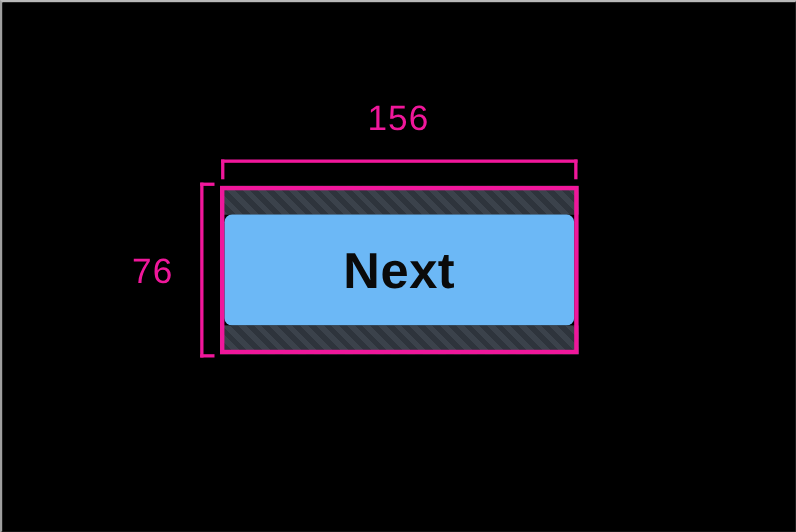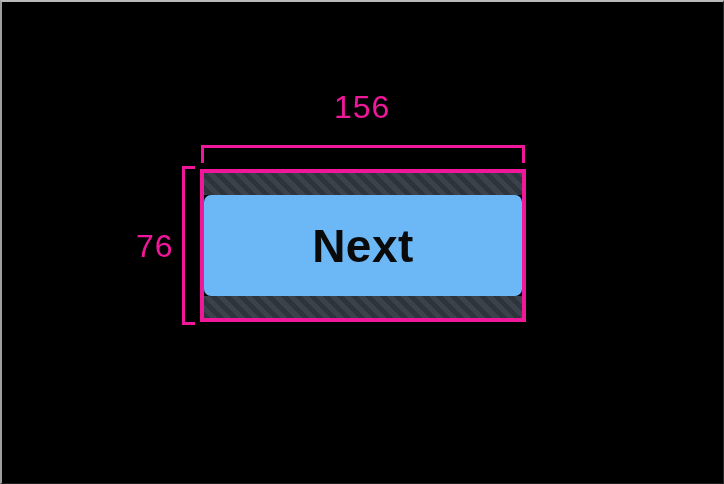--- a/index.html
+++ b/index.html
@@ -92,21 +92,21 @@
     color: #f0179b;
     font-family: "Liberation Sans", sans-serif;
     font-size: 32px;
     font-weight: normal;
     line-height: 1;
     letter-spacing: 1px;
     white-space: nowrap;
     user-select: none;
   }
   .label-width  { left: 332px; top: 89px; }
-  .label-height { left: 134px; top: 228px; }
+  .label-height { left: 118px; top: 228px; }
 
   
   .bracket-top {
     position: absolute;
     left: 199px;
     top: 143px;
     width: 324px;
     height: 18px;
     box-sizing: border-box;
     border-top: 3px solid #f0179b;

